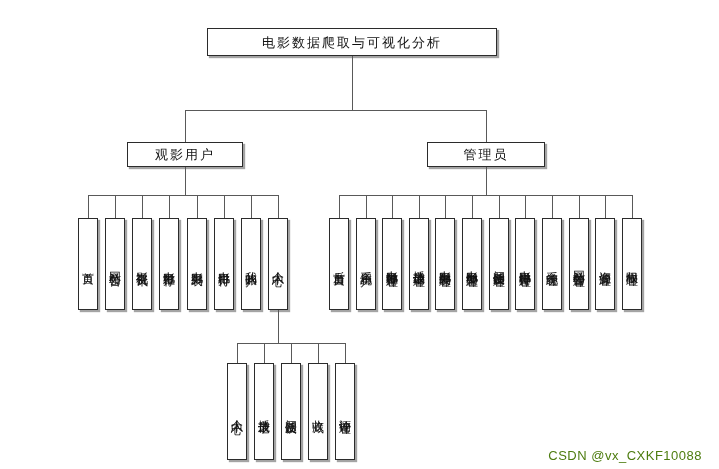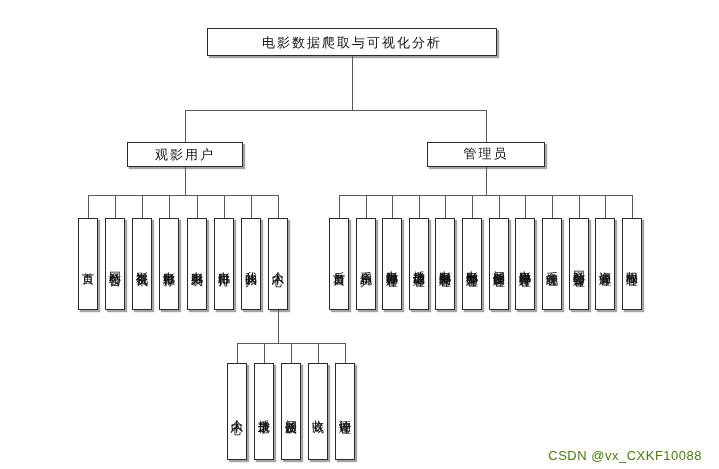--- a/index.html
+++ b/index.html
@@ -74,21 +74,21 @@
              M552 195 L552 218 M579 195 L579 218 M605 195 L605 218 M632 195 L632 218" fill="none" stroke="#595959" stroke-width="1"></path>
 
     <path d="M278 310 L278 343 M237 343 L345 343
              M237 343 L237 363 M264 343 L264 363 M291 343 L291 363
              M318 343 L318 363 M345 343 L345 363" fill="none" stroke="#595959" stroke-width="1"></path>
   </svg>
 
   <div class="node hnode root">电影数据爬取与可视化分析</div>
 
   <div class="node hnode" style="left:127px; top:142px; width:116px; height:25px;">观影用户</div>
-  <div class="node hnode" style="left:427px; top:142px; width:118px; height:25px;font-family:Liberation Mono, monospace;">管理员</div>
+  <div class="node hnode" style="left:427px; top:142px; width:118px; height:25px;">管理员</div>
 
   <div class="node vnode row3" style="left:78px;">首页</div>
   <div class="node vnode row3" style="left:105px;">网站公告</div>
   <div class="node vnode row3" style="left:132px;">影视资讯</div>
   <div class="node vnode row3" style="left:159px;">电影推荐</div>
   <div class="node vnode row3" style="left:187px;">电影列表</div>
   <div class="node vnode row3" style="left:214px;">电影排行</div>
   <div class="node vnode row3" style="left:241px;">我的账户</div>
   <div class="node vnode row3" style="left:268px;">个人中心</div>
 

